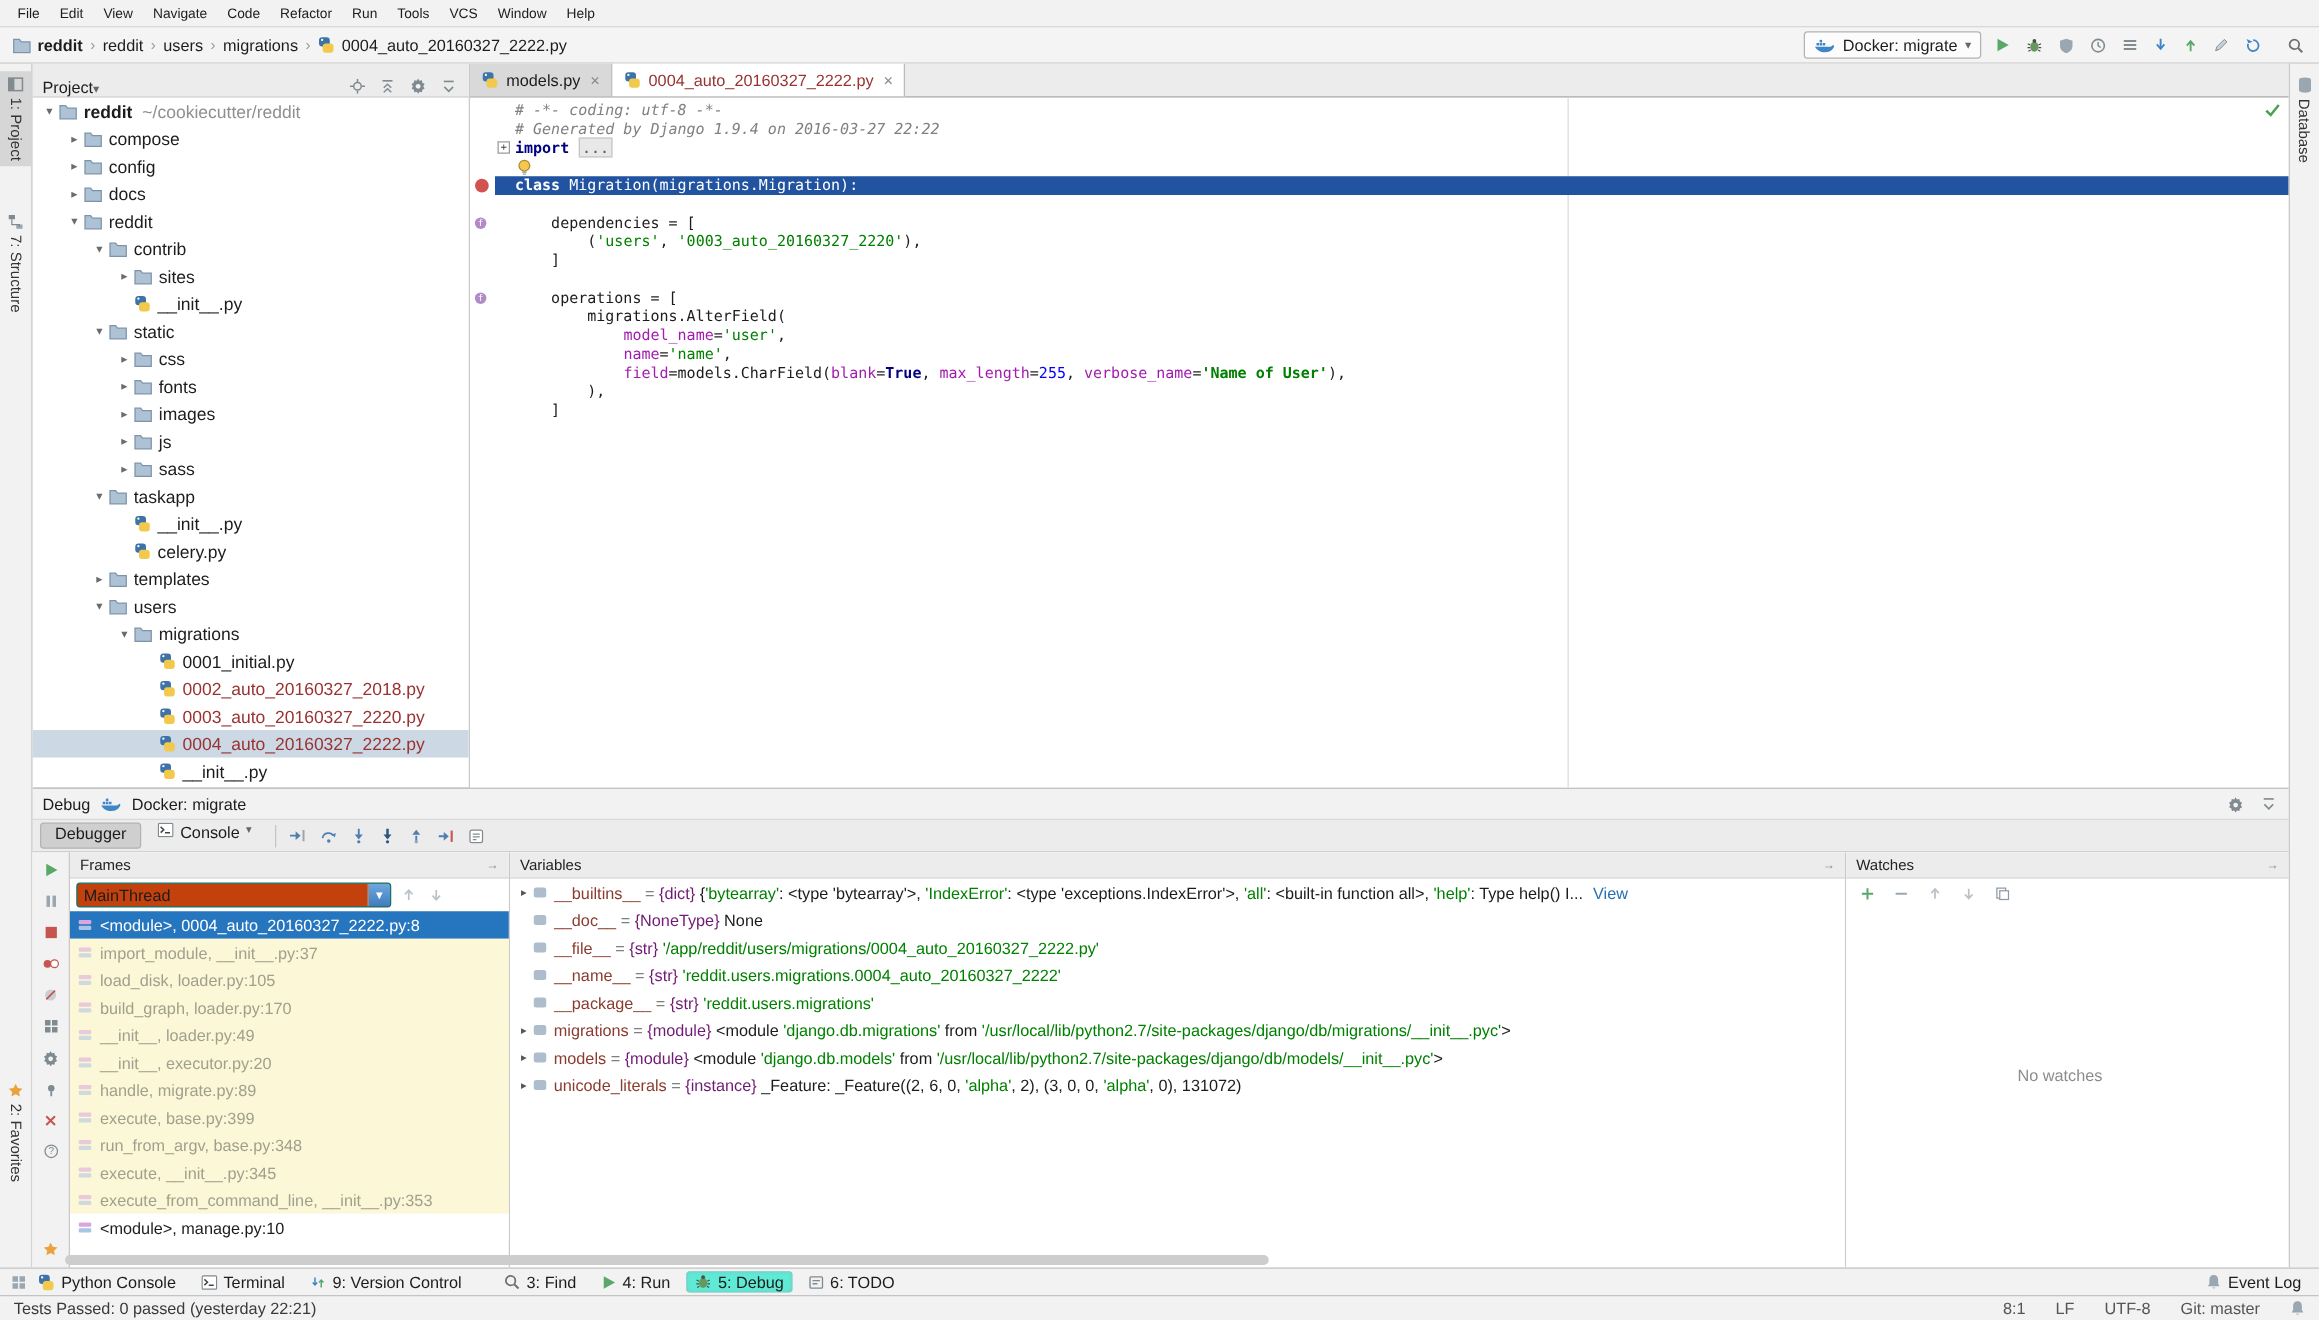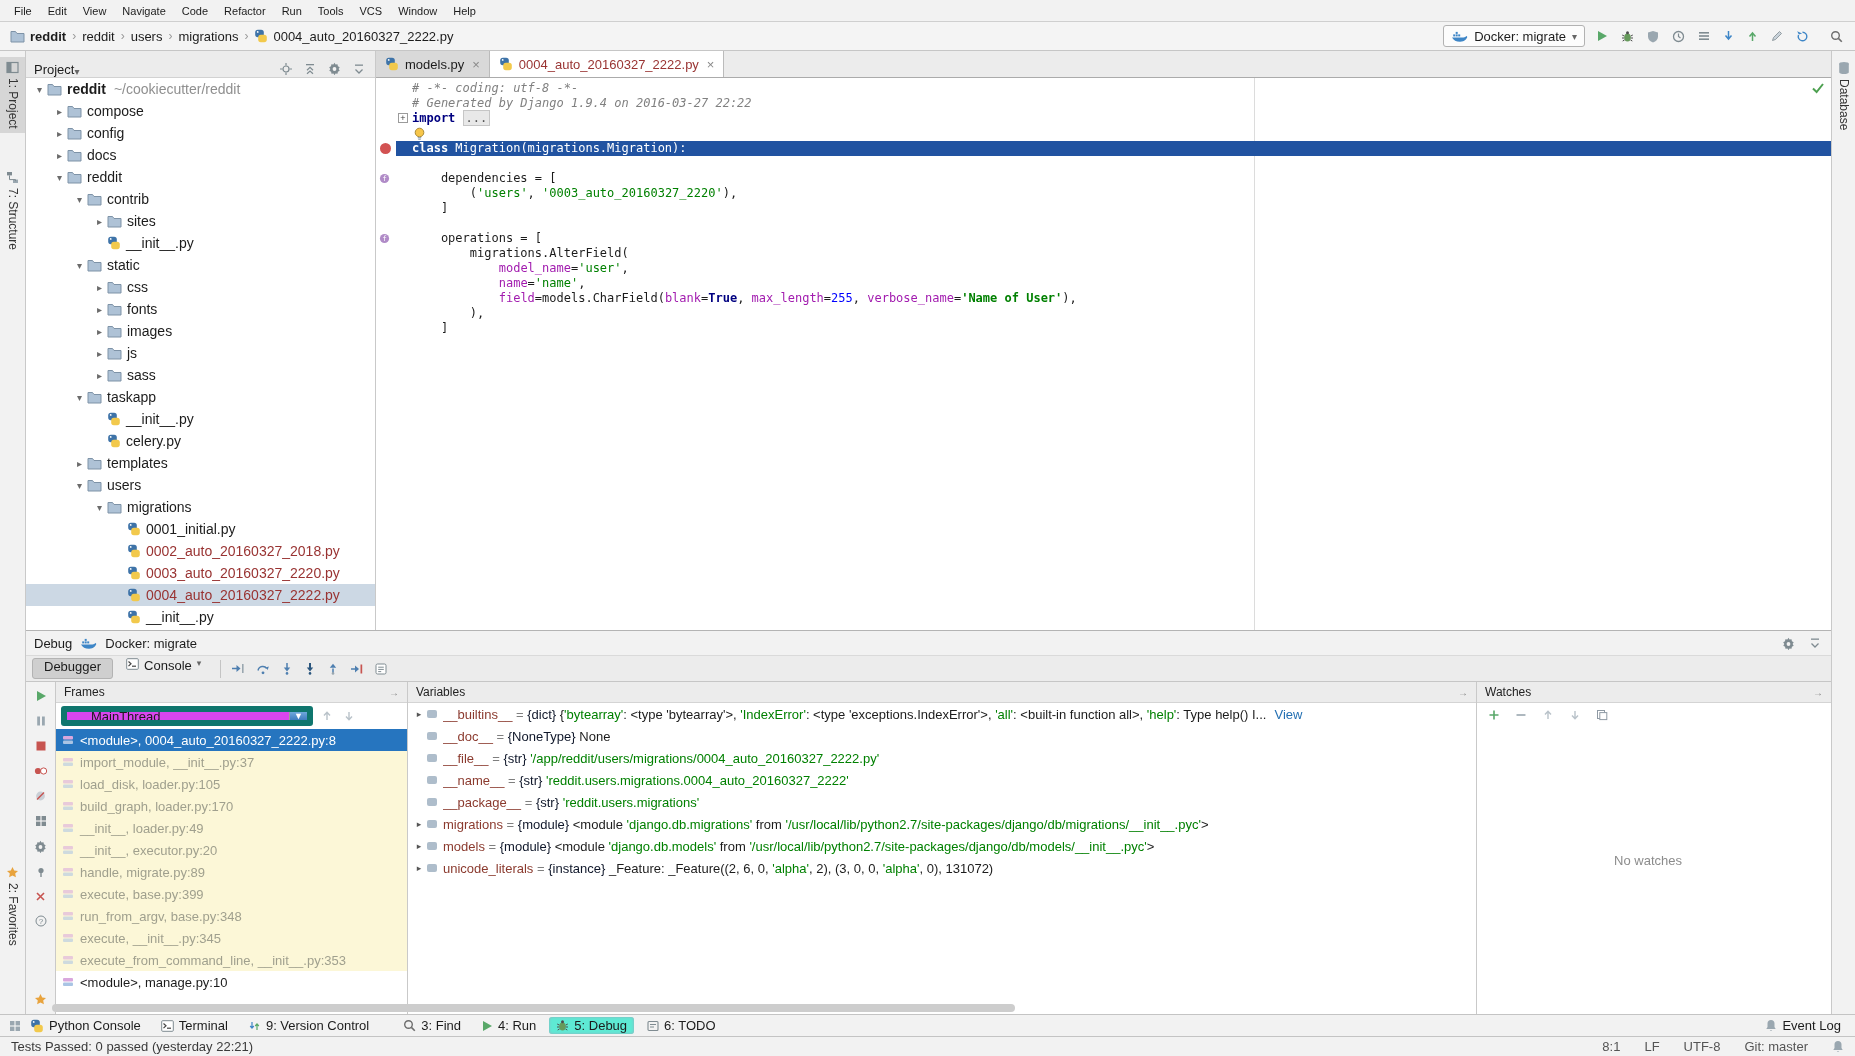--- a/index.html
+++ b/index.html
@@ -97,36 +97,36 @@
 #debug-toolbar{width:30px;flex:none;background:#f2f2f2;border-right:1px solid #c9c9c9;
   display:flex;flex-direction:column;align-items:center;padding:6px 0;gap:9px}
 .panel{display:flex;flex-direction:column;min-width:0;min-height:0}
 #frames-panel{width:352px;flex:none;border-right:1px solid #c9c9c9;background:#fff}
 #variables-panel{flex:1;min-width:0;border-right:1px solid #c9c9c9;background:#fff}
 #watches-panel{width:354px;flex:none;background:#fff}
 .panel-header{height:21px;flex:none;background:#ececec;border-bottom:1px solid #d4d4d4;
   display:flex;align-items:center;padding:0 8px;font-size:12px;color:#222}
 .panel-header .ph-arr{margin-left:auto;color:#888;font-size:10px}
 .thread-row{height:26px;flex:none;display:flex;align-items:center;gap:6px;padding:0 5px;background:#fff}
-.combo{height:20px;flex:1;max-width:252px;border:6px solid #0f766e;border-radius:3px;background:#d946ef;
-  display:flex;align-items:center;padding-left:24px;font-size:13px;overflow:hidden}
+.combo{height:20px;flex:1;max-width:252px;border:1px solid #0f766e;border-radius:3px;background:#c2410c;
+  display:flex;align-items:center;padding-left:5px;font-size:13px;overflow:hidden}
 .combo-btn{margin-left:auto;width:18px;height:100%;background:linear-gradient(#6fa8dc,#3f7cbf);
   border-left:1px solid #9e9e9e;display:flex;align-items:center;justify-content:center;color:#fff;font-size:9px}
 .frame-row{height:22px;display:flex;align-items:center;gap:6px;padding:0 6px;font-size:13px;
   white-space:nowrap;overflow:hidden;background:#fcf7d7;color:#a0a08e}
 .frame-row.selected{background:#2675bf;color:#fff}
 .frame-row.normal{background:#fff;color:#1c1c1c}
 .frame-row.lib .ic{opacity:.55}
 .var-row{height:22px;display:flex;align-items:center;font-size:13px;white-space:nowrap;
   overflow:hidden;padding:0 4px;background:#fff}
 .var-arrow{width:14px;flex:none;text-align:center;color:#555;font-size:9px}
 .var-main{display:flex;align-items:center;min-width:0;overflow:hidden;white-space:pre}
 .var-name{color:#8b3a2e}
 .var-eq{color:#7f7f7f}
-.var-type{color:#0f172a}
+.var-type{color:#701a75}
 .vv{color:#1c1c1c}
 .vv.str{color:#008000}
 .view-link{color:#2470b3;margin-left:8px;flex:none}
 #watches-toolbar{height:24px;flex:none;display:flex;align-items:center;gap:11px;padding:0 9px;background:#fff}
 #watches-body{flex:1;position:relative;background:#fff}
 #no-watches{position:absolute;top:44%;left:0;right:12px;text-align:center;color:#8c8c8c}
 #hscroll{position:absolute;left:26px;bottom:2px;width:963px;height:8px;border-radius:4px;background:#cdcdcd}
 
 
 #bottom-bar{position:absolute;left:0;right:0;bottom:20px;height:22px;background:#f2f2f2;

